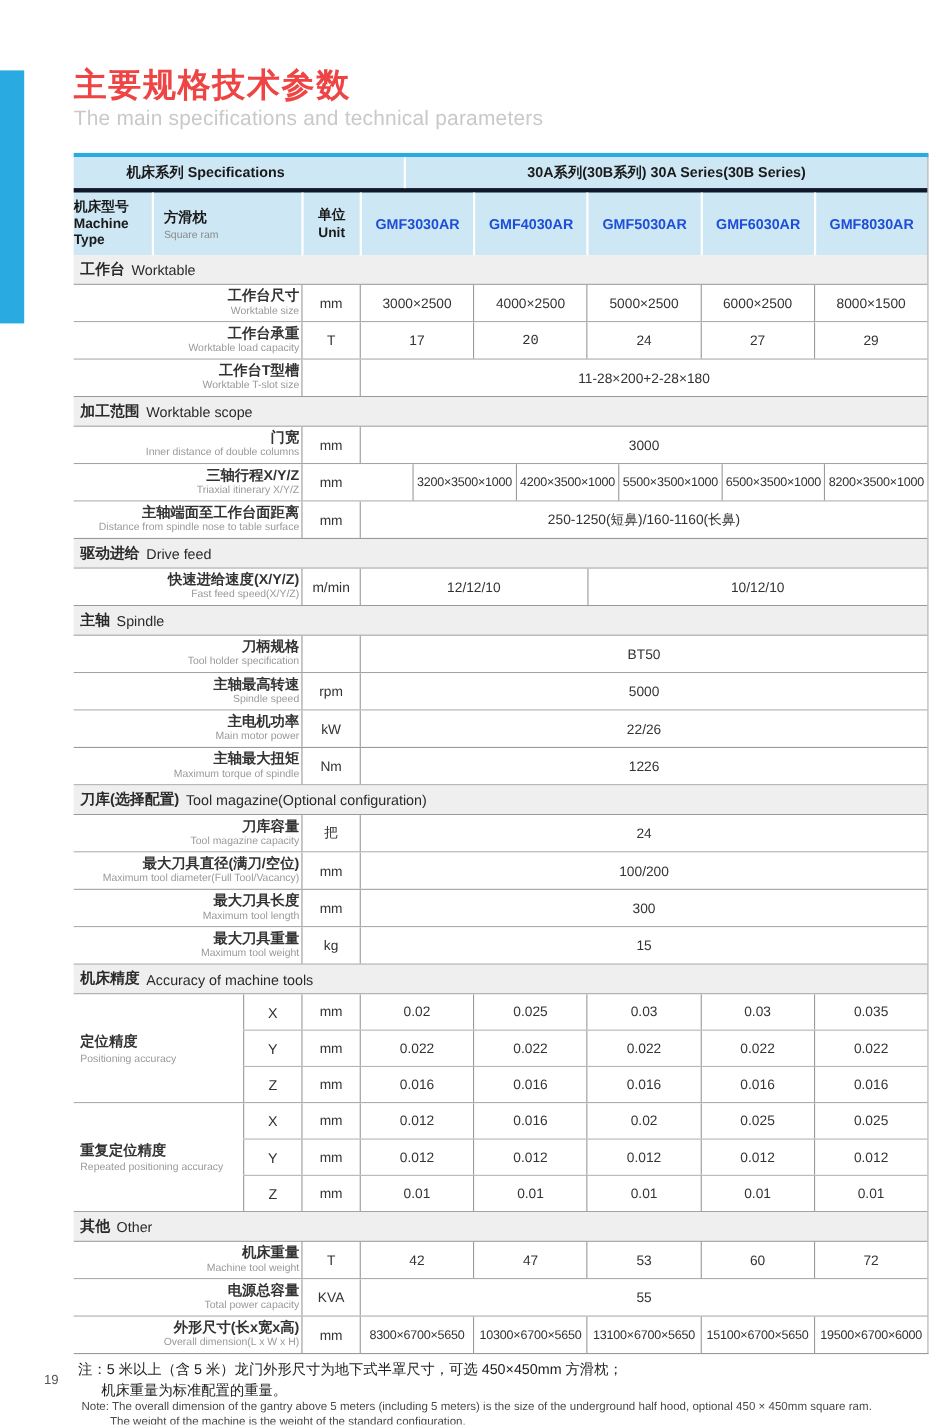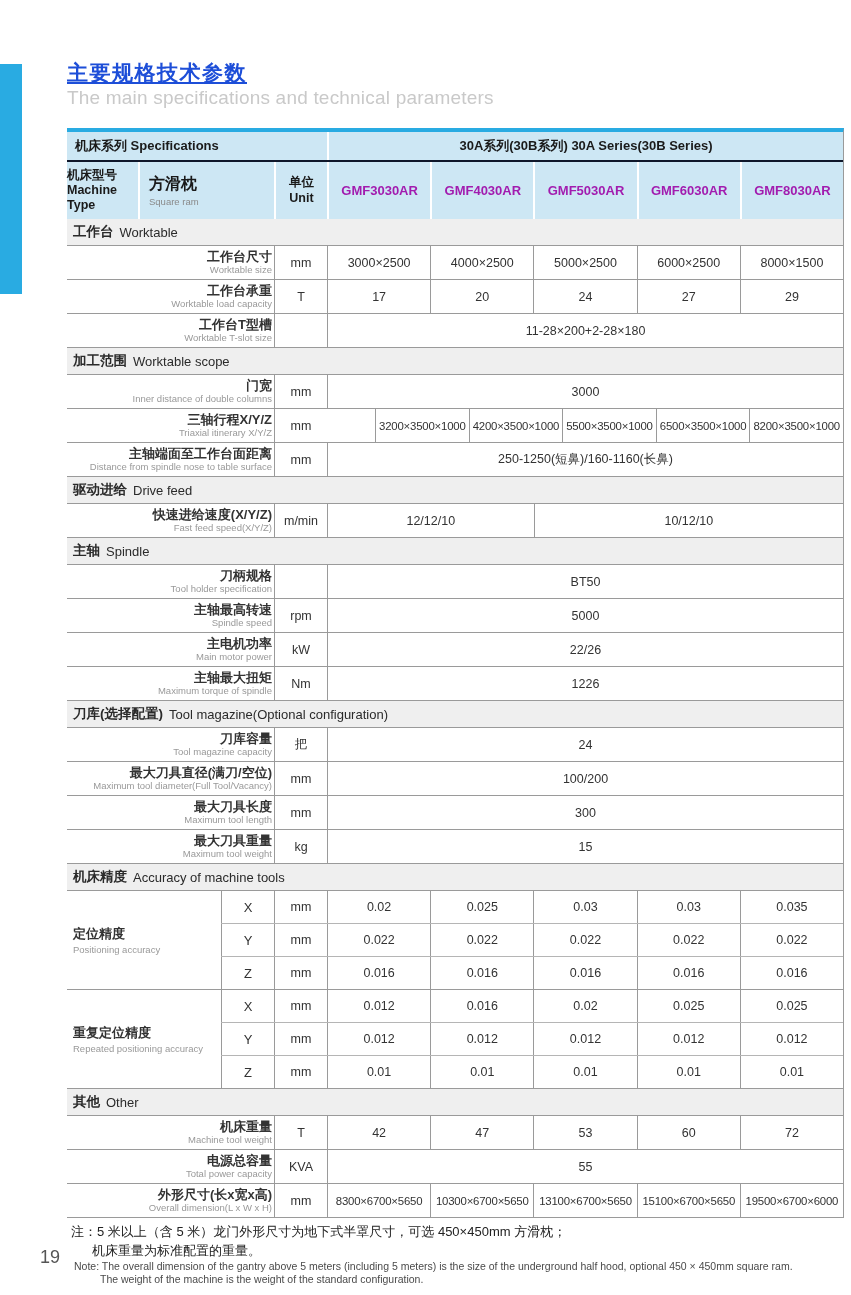--- a/index.html
+++ b/index.html
@@ -3,43 +3,43 @@
 <meta charset="utf-8">
 <style>
   html,body{margin:0;padding:0;}
   body{
     width:851px;height:1295px;position:relative;background:#ffffff;
     font-family:"Liberation Sans","DejaVu Sans",sans-serif;
     -webkit-font-smoothing:antialiased;overflow:hidden;
   }
   .accent-bar{position:absolute;left:0;top:64px;width:22px;height:230px;background:#29abe2;}
   .content{position:absolute;left:67px;top:60px;width:777px;}
-  .page-title{font-size:21px;font-weight:bold;color:#1d4ed8;letter-spacing:1.5px;line-height:1.2;text-decoration:underline;}
+  .page-title{font-size:30px;font-weight:bold;color:#ef4444;letter-spacing:1.5px;line-height:1.2;}
   .page-subtitle{font-size:19px;color:#c9c9c9;margin-top:2px;letter-spacing:.2px;}
 
   .spec-table{margin-top:19px;border-top:4px solid #29abe2;border-bottom:1px solid #9a9a9a;
     border-right:1px solid #9a9a9a;box-sizing:border-box;}
 
   
   .thead{background:#cde7f4;}
-  .thead-r1{display:flex;height:28px;border-bottom:2px solid #0f172a;}
+  .thead-r1{display:flex;height:28px;border-bottom:4px solid #0f172a;padding-left:40px;}
   .thead-r1 .h-left{width:260px;display:flex;align-items:center;padding-left:8px;box-sizing:border-box;
     font-size:13px;font-weight:bold;color:#1a1a1a;}
   .thead-r1 .h-right{flex:1;display:flex;align-items:center;justify-content:center;
     border-left:2px solid #ffffff;font-size:13px;font-weight:bold;color:#1a1a1a;}
   .thead-r2{display:flex;height:57px;}
   .thead-r2 .cell{box-sizing:border-box;display:flex;flex-direction:column;justify-content:center;}
   .th-type{width:71px;padding-left:0;font-size:12.5px;font-weight:bold;color:#1a1a1a;line-height:1.2;}
   .th-ram{width:136px;border-left:2px solid #ffffff;padding-left:9px;}
-  .th-ram .zh{font-size:16px;font-weight:bold;color:#1a1a1a;}
+  .th-ram .zh{font-size:13px;font-weight:bold;color:#1a1a1a;}
   .th-ram .en{font-size:9.5px;color:#8a8a8a;margin-top:1px;}
   .th-unit{width:53px;border-left:2px solid #ffffff;align-items:center;text-align:center;
     font-size:12.5px;font-weight:bold;color:#1a1a1a;line-height:1.25;}
   .th-model{flex:1;border-left:2px solid #ffffff;align-items:center;justify-content:center;
-    font-size:13px;font-weight:bold;color:#a21caf;text-align:center;}
+    font-size:13px;font-weight:bold;color:#1d4ed8;text-align:center;}
 
   
   .section-row{display:flex;align-items:center;height:27px;background:#efefef;
     border-bottom:1px solid #9a9a9a;padding-left:6px;box-sizing:border-box;}
   .section-row .zh{font-size:13.5px;font-weight:bold;color:#2a2a2a;}
   .section-row .en{font-size:13px;color:#2a2a2a;margin-left:6px;}
 
   .data-row{display:flex;min-height:33px;border-bottom:1px solid #9a9a9a;background:#ffffff;}
   .data-row:last-child,.group-row:last-child{border-bottom:none;}
   .cell{box-sizing:border-box;}
@@ -67,21 +67,21 @@
   .cell.unit2{width:53px;border-left:1px solid #9a9a9a;display:flex;align-items:center;
     justify-content:center;font-size:12.5px;color:#333;}
 
   
   .notes{margin-top:5px;}
   .note-zh1{font-size:13px;color:#222;padding-left:4px;line-height:1.45;}
   .note-zh2{font-size:13px;color:#222;padding-left:25px;line-height:1.4;}
   .note-en1{font-size:10.5px;color:#4a4a4a;padding-left:7px;line-height:1.25;}
   .note-en2{font-size:10.5px;color:#4a4a4a;padding-left:33px;line-height:1.25;}
 
-  .page-number{position:absolute;left:40px;top:1247px;font-size:18px;color:#555;}
+  .page-number{position:absolute;left:40px;top:1247px;font-size:12px;color:#555;}
 </style>
 </head>
 <body>
 
 <div class="accent-bar"></div>
 
 <div class="content">
   <div class="page-title">主要规格技术参数</div>
   <div class="page-subtitle">The main specifications and technical parameters</div>
 
@@ -125,21 +125,21 @@
           <div class="cell value" style="flex-grow: 1;">6000×2500</div>
           <div class="cell value" style="flex-grow: 1;">8000×1500</div>
         </div>
         <div class="data-row">
           <div class="cell label">
             <div class="zh">工作台承重</div>
             <div class="en">Worktable load capacity</div>
           </div>
           <div class="cell unit">T</div>
           <div class="cell value" style="flex-grow: 1;">17</div>
-          <div class="cell value" style="flex-grow: 1;">20</div>
+          <div class="cell value" style="flex-grow: 1; font-family: Liberation Mono, monospace;">20</div>
           <div class="cell value" style="flex-grow: 1;">24</div>
           <div class="cell value" style="flex-grow: 1;">27</div>
           <div class="cell value" style="flex-grow: 1;">29</div>
         </div>
         <div class="data-row">
           <div class="cell label">
             <div class="zh">工作台T型槽</div>
             <div class="en">Worktable T-slot size</div>
           </div>
           <div class="cell unit"></div>

